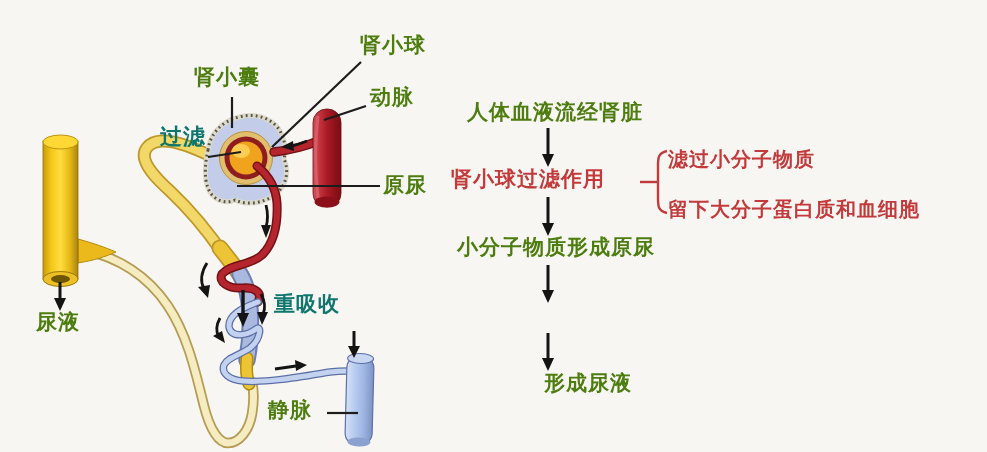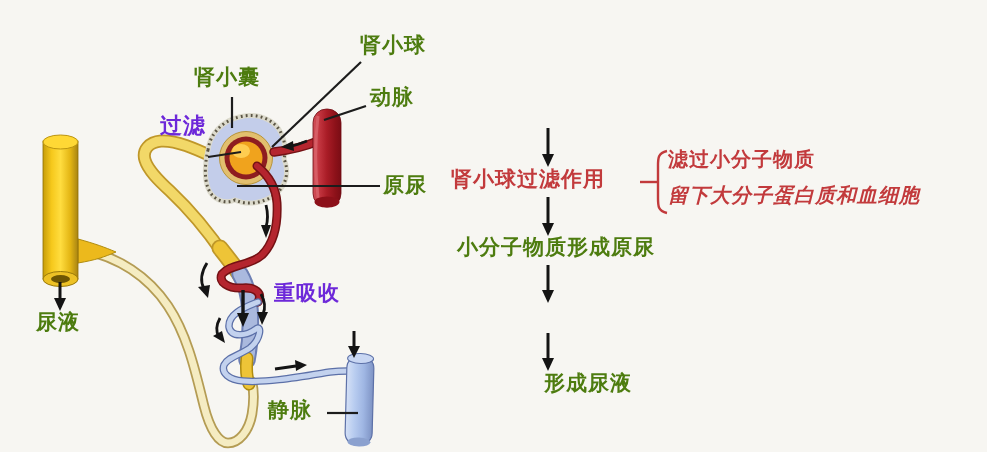--- a/index.html
+++ b/index.html
@@ -14,21 +14,21 @@
   .lbl{
     position:absolute;
     font-family:"Liberation Sans", sans-serif;
     font-weight:700;
     font-size:21px;
     color:#4d7c0f;
     white-space:nowrap;
     letter-spacing:1px;
     line-height:1.15;
   }
-  .red{color:#6d28d9;}
+  .red{color:#0f766e;margin-top:11px;}
   .flowred{color:#c23a3c;}
   .center{transform:translateX(-50%);}
   .small{font-size:20px;}
 </style>
 </head>
 <body>
 
 <div id="stage">
 
   <svg id="artwork" width="987" height="452" viewBox="0 0 987 452">
@@ -168,19 +168,20 @@
 
   <div class="lbl" style="left:194px;top:65px;">肾小囊</div>
   <div class="lbl" style="left:360px;top:33px;">肾小球</div>
   <div class="lbl" style="left:370px;top:85px;">动脉</div>
   <div class="lbl red" style="left:160px;top:113px;font-size:22px;">过滤</div>
   <div class="lbl" style="left:383px;top:173px;">原尿</div>
   <div class="lbl red" style="left:274px;top:281px;">重吸收</div>
   <div class="lbl" style="left:36px;top:310px;">尿液</div>
   <div class="lbl" style="left:268px;top:398px;">静脉</div>
 
+  <div class="lbl center" style="left:555px;top:100px;">人体血液流经肾脏</div>
   <div class="lbl center flowred" style="left:528px;top:167px;">肾小球过滤作用</div>
   <div class="lbl flowred small" style="left:668px;top:148px;">滤过小分子物质</div>
-  <div class="lbl flowred small" style="left:668px;top:184px;font-style:italic;">留下大分子蛋白质和血细胞</div>
+  <div class="lbl flowred small" style="left:668px;top:198px;">留下大分子蛋白质和血细胞</div>
   <div class="lbl center" style="left:556px;top:235px;">小分子物质形成原尿</div>
   <div class="lbl center" style="left:560px;top:371px;margin-left:28px;">形成尿液</div>
 
 </div>
 
 </body></html>

